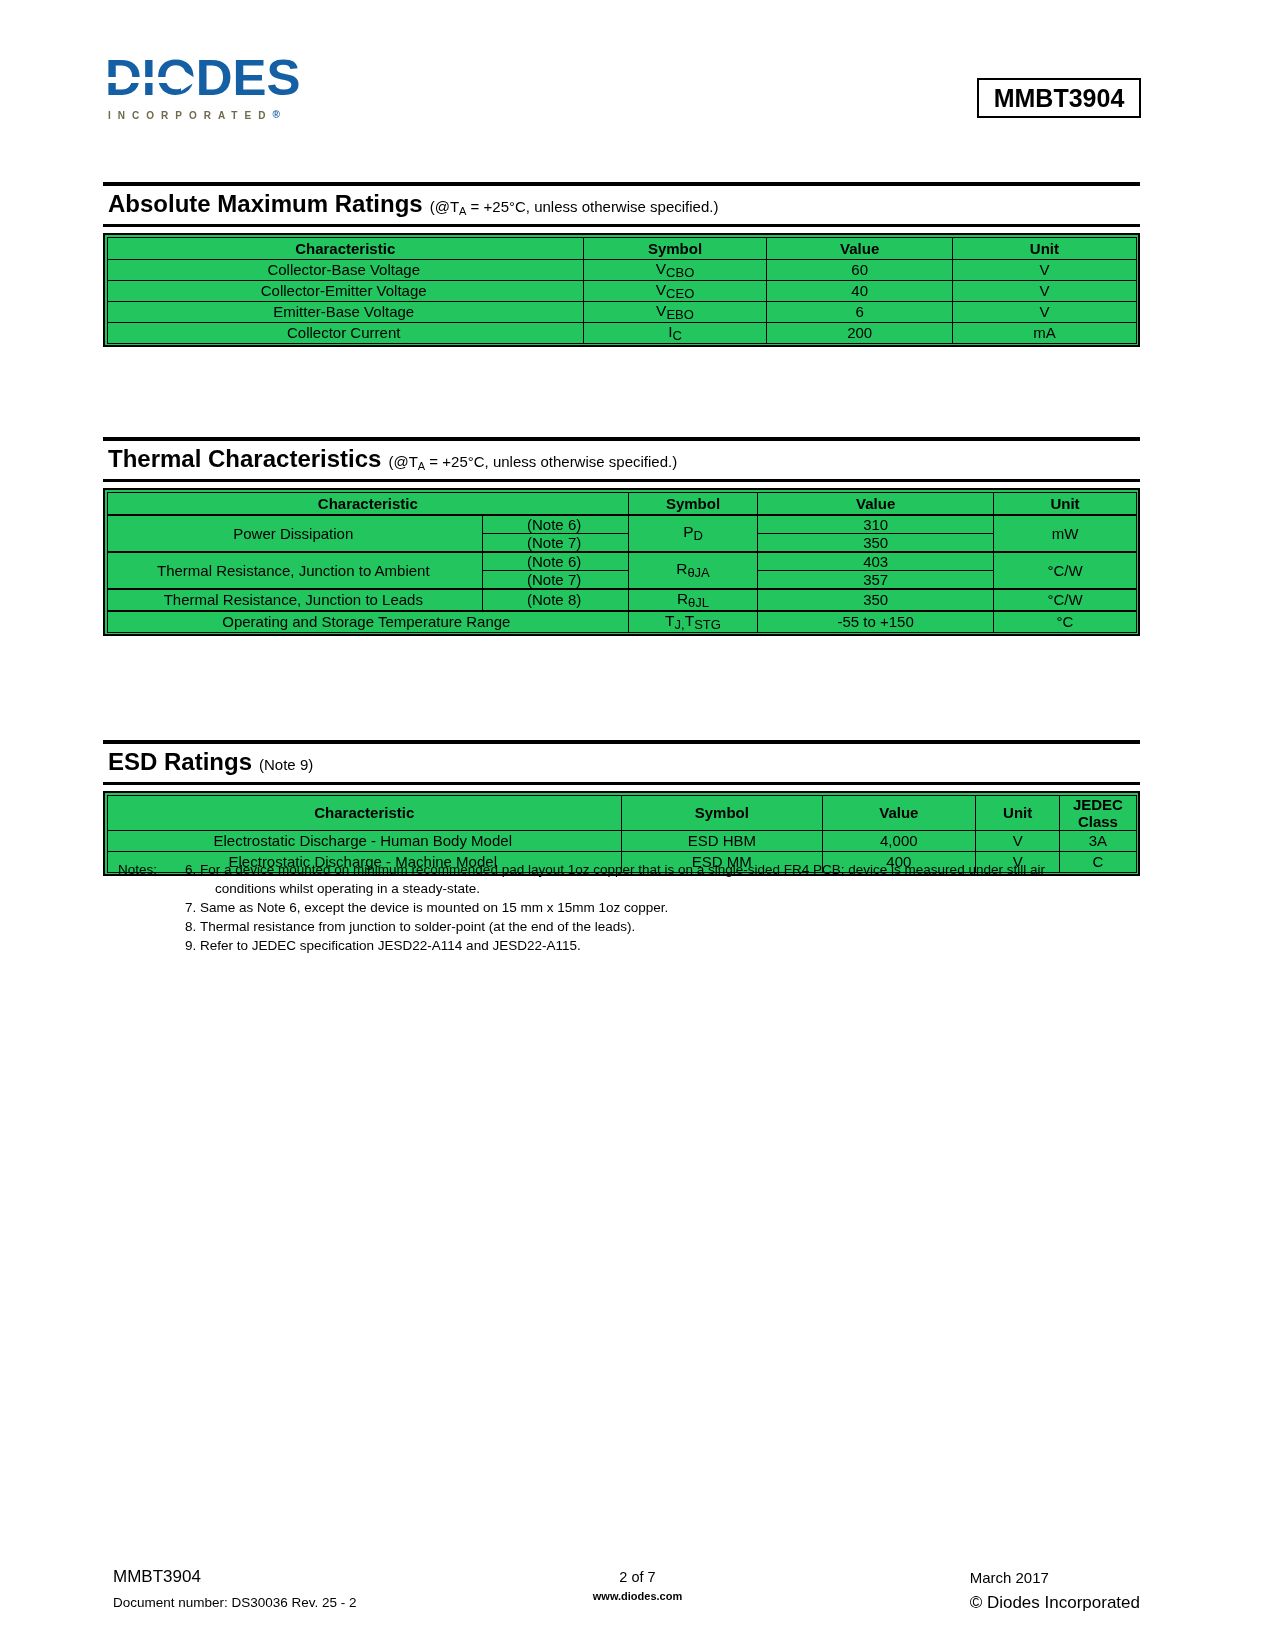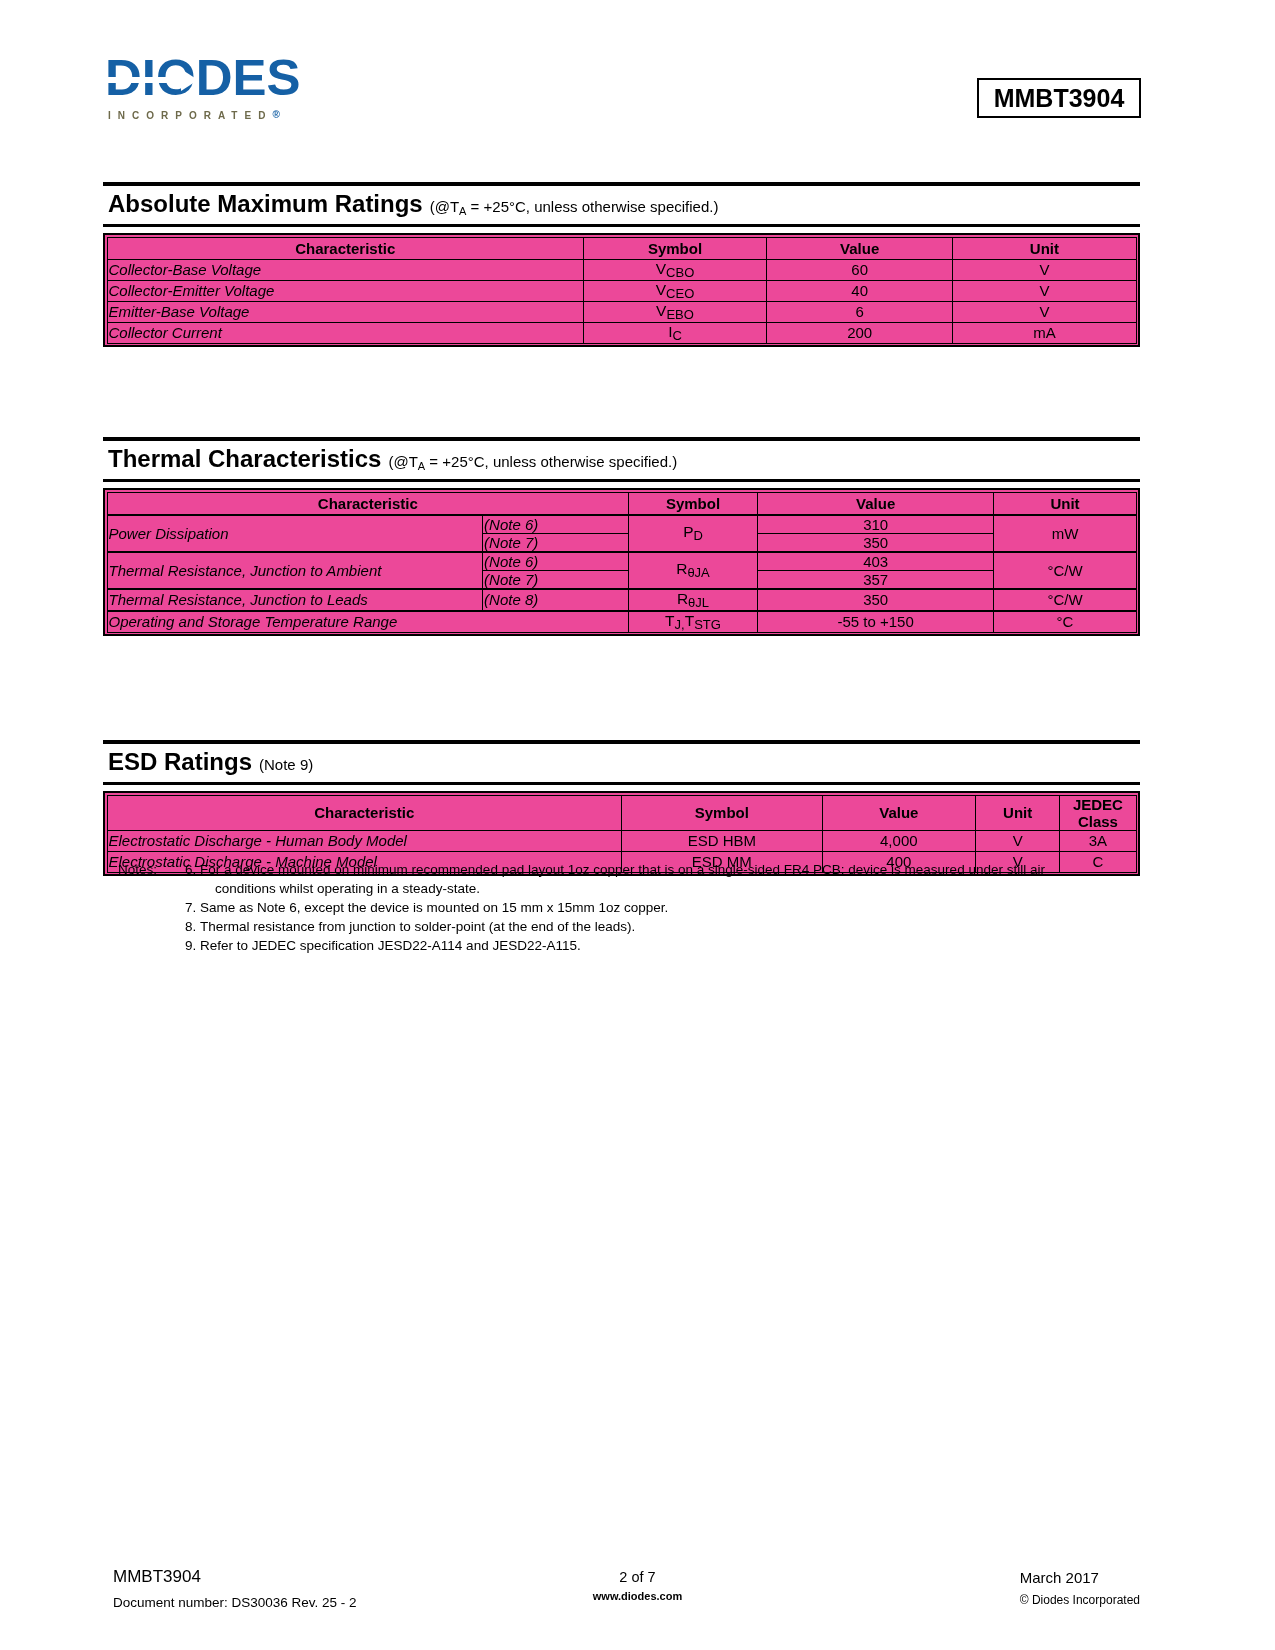--- a/index.html
+++ b/index.html
@@ -56,26 +56,26 @@
     border-top: 4px solid #000;
     border-bottom: 3px solid #000;
     padding: 4px 0 6px 5px;
     white-space: nowrap;
   }
   .sec-title { font-size: 24px; font-weight: bold; }
   .sec-cond  { font-size: 15px; margin-left: 7px; }
   .cond-sub  { font-size: 11px; vertical-align: -3px; }
 
   
-  .table-wrap { border: 2px solid #000; padding: 1.5px; margin-top: 6px; background: #ec4899; }
+  .table-wrap { border: 2px solid #000; padding: 1.5px; margin-top: 6px; background: #22c55e; }
   table { width: 100%; border-collapse: collapse; }
   th, td { border: 1px solid #000; font-size: 15px; padding: 0 4px; }
   th { font-weight: bold; text-align: center; height: 21px; }
   td { height: 20px; }
-  td.char { text-align: left; padding-left: 1px; font-style: italic; }
+  td.char { text-align: center; padding-left: 1px; }
   td.c { text-align: center; }
   .ss { font-size: 13px; vertical-align: -3px; }
   .sym { font-size: 15.5px; }
   .t-thermal td { height: 17px; }
   .t-thermal tr.gt > td { border-top: 2px solid #000; }
   .t-esd td { height: 20px; }
 
   
   .notes {
     position: absolute; left: 118px; top: 860px; width: 1010px;
@@ -90,21 +90,21 @@
 
   
   .footer-left  { position: absolute; left: 113px; top: 1567px; }
   .f-part { font-size: 17px; }
   .f-doc  { font-size: 13.5px; margin-top: 8px; }
   .footer-center { position: absolute; left: 0; top: 1569px; width: 1275px; text-align: center; }
   .f-page { font-size: 14.5px; }
   .f-site { font-size: 11px; font-weight: bold; margin-top: 5px; }
   .footer-right { position: absolute; right: 135px; top: 1569px; }
   .f-date { font-size: 15px; }
-  .f-copy { font-size: 12px; margin-top: 7px; }
+  .f-copy { font-size: 17px; margin-top: 7px; }
 </style>
 </head>
 <body>
 
 <div class="page">
 
   <div class="logo">
     <div class="logo-word">
       <span class="logo-text">DIODES</span>
       <span class="logo-stripe"></span>

